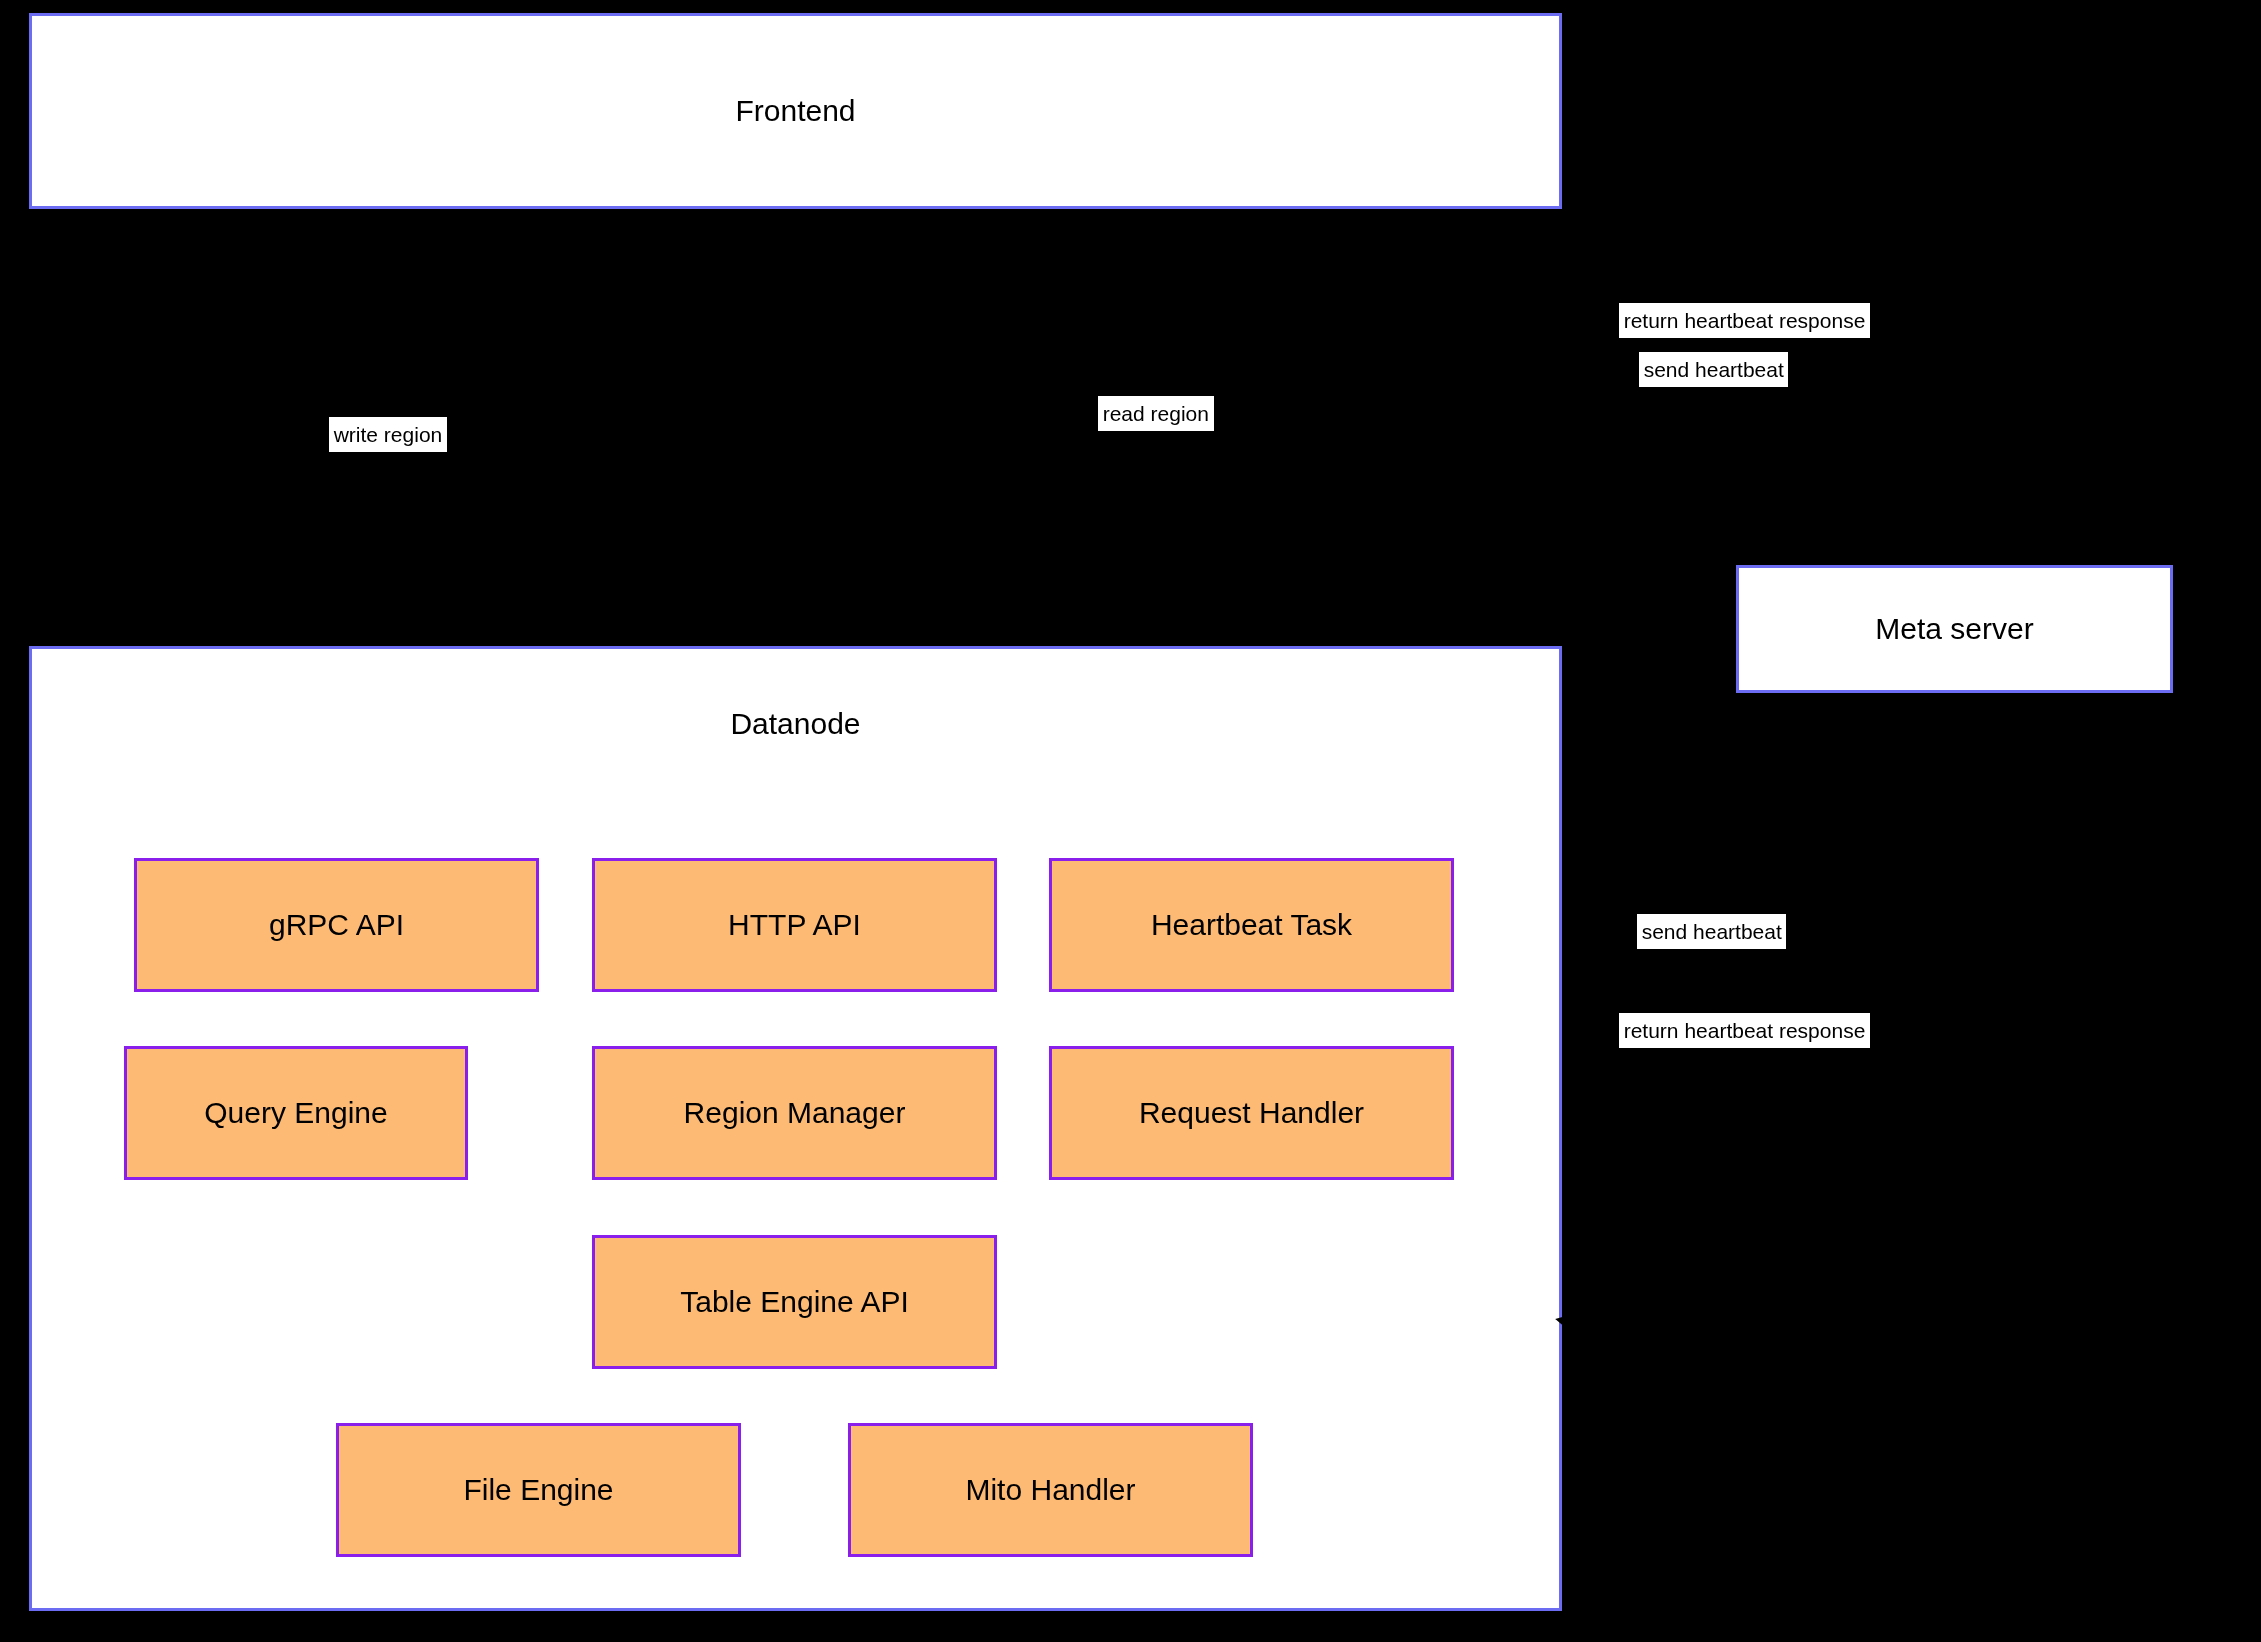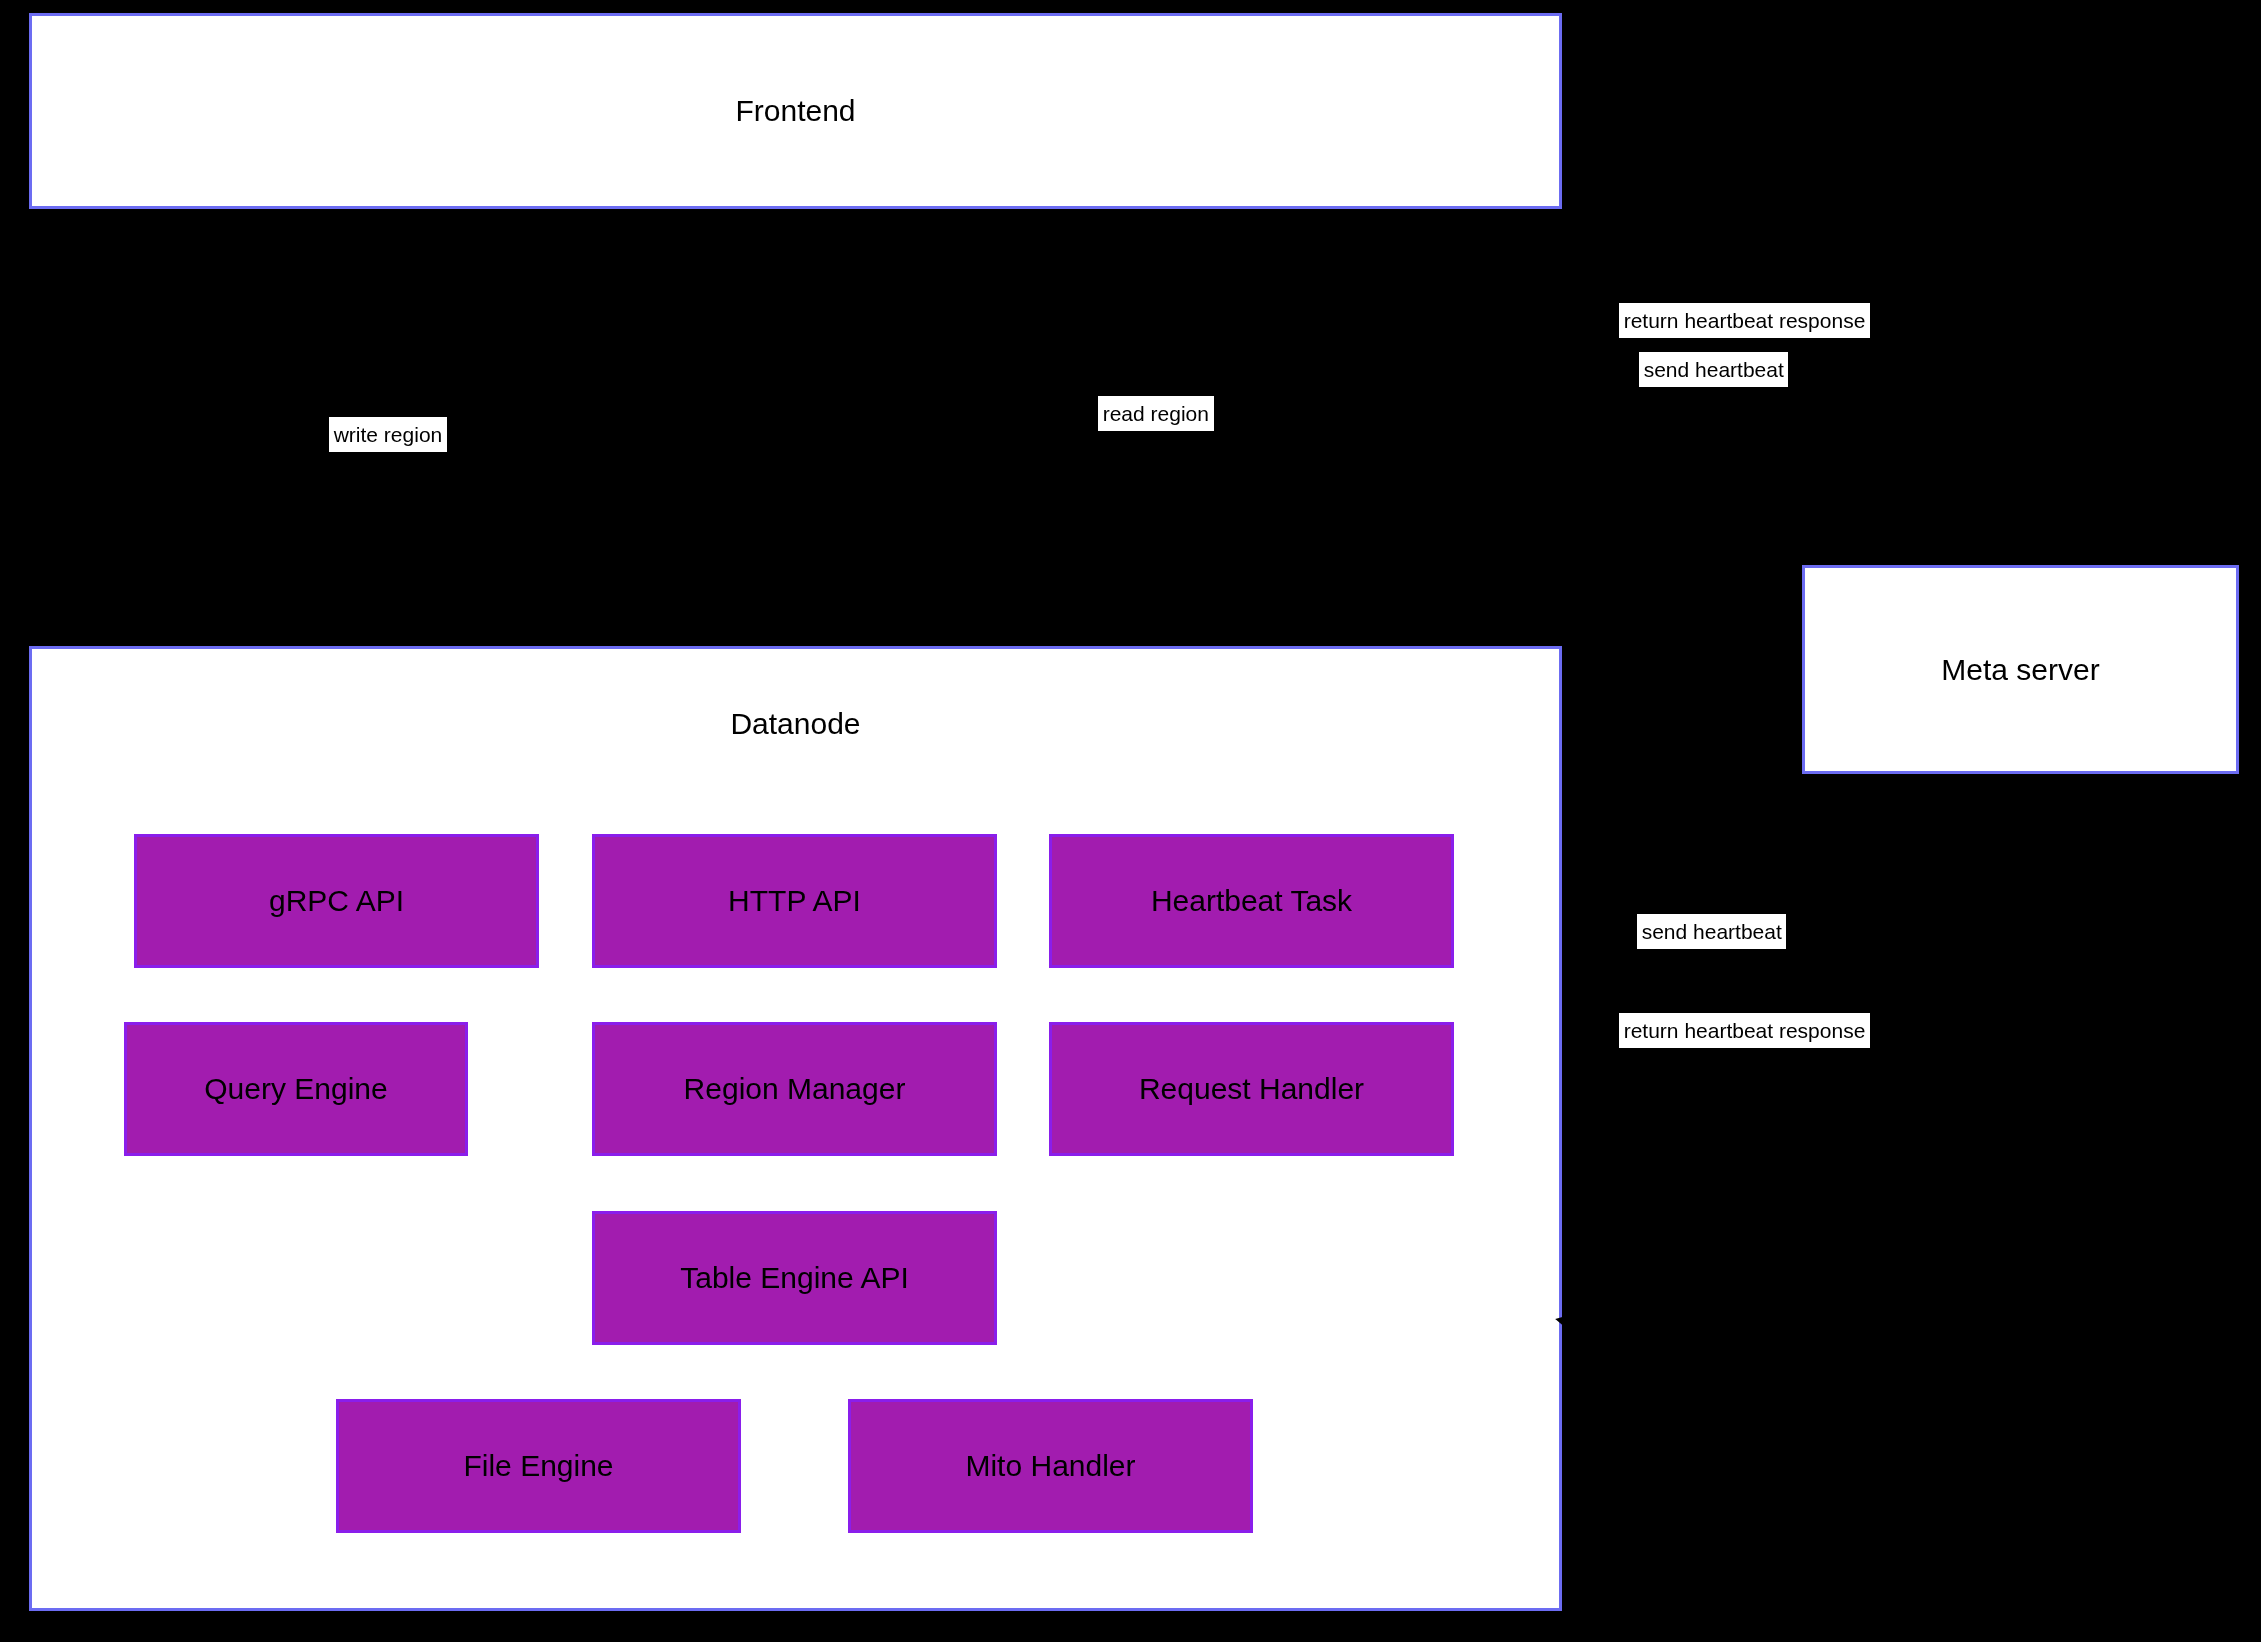--- a/index.html
+++ b/index.html
@@ -29,26 +29,26 @@
   }
   .center-label{
     display:flex;align-items:center;justify-content:center;
     width:100%;height:100%;
     font-size:30px;color:#000;
   }
 
   
   .component-node{
     position:absolute;
-    background:#a21caf;
+    background:#fdba74;
     border:3.4px solid #8a1eeb;
     box-sizing:border-box;
     z-index:3;
     display:flex;align-items:center;justify-content:center;
-    font-size:30px;color:#000;
+    font-size:30px;color:#000;margin-top:24px;
   }
 
   
   .edge{
     position:absolute;
     background:#000;
     z-index:1;
     transform-origin:0 0;
   }
   .arrowhead{
@@ -97,21 +97,21 @@
   <div class="edge" style="left:1561px;top:1324px;width:754px;height:2.7px;transform:rotate(-52.3deg);"></div>
 
   <div class="arrowhead arrow-left artifact" style="left:1555px;top:1311px;transform:rotate(12deg);"></div>
   <div class="edge artifact" style="left:1807px;top:343px;width:52px;height:3.4px;transform:rotate(38deg);"></div>
   <div class="edge artifact" style="left:409px;top:215px;width:3.4px;height:5.4px;"></div>
 
   <div class="container-node" style="left:29px;top:13px;width:1533px;height:196px;">
     <div class="center-label">Frontend</div>
   </div>
 
-  <div class="container-node" style="left:1802px;top:565px;width:437px;height:209px;">
+  <div class="container-node" style="left:1736px;top:565px;width:437px;height:128px;">
     <div class="center-label">Meta server</div>
   </div>
 
   <div class="container-node" style="left:29px;top:646px;width:1533px;height:965px;">
     <div class="container-label" style="top:57px;">Datanode</div>
   </div>
 
   <div class="component-node" style="left:134px;top:834px;width:405px;height:134px;">
     <span>gRPC API</span>
   </div>

